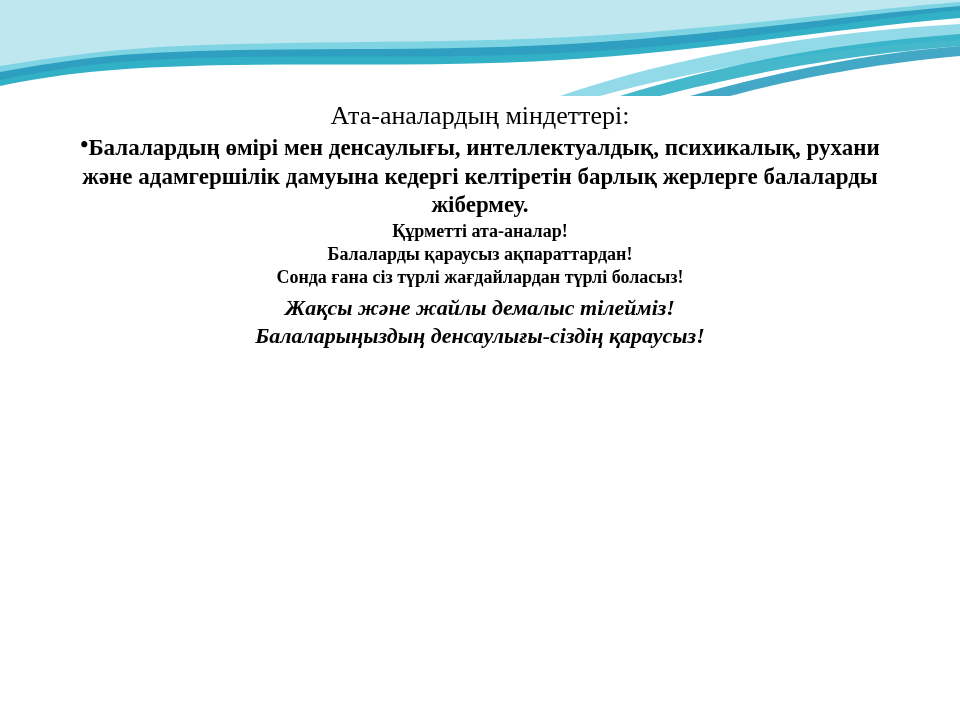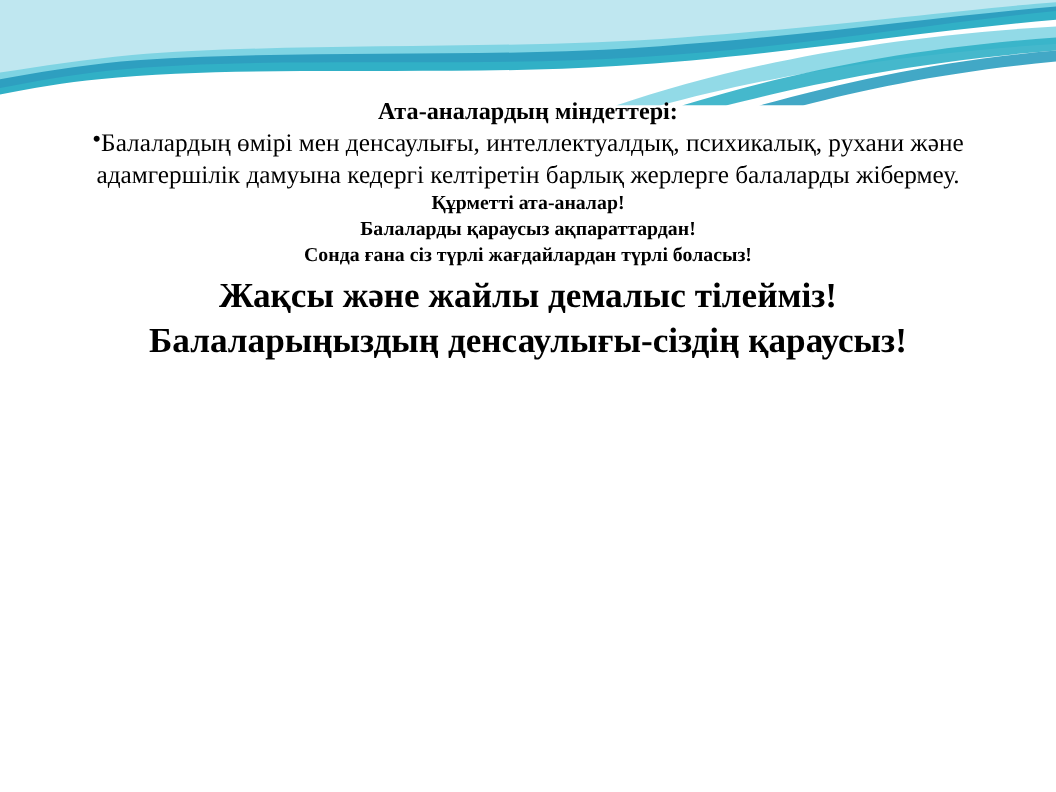--- a/index.html
+++ b/index.html
@@ -47,28 +47,29 @@
     text-align: center;
   }
 
   .line {
     display: block;
     color: #000000;
     line-height: 1.18;
   }
 
   .heading {
-    font-weight: bold;
-    font-size: 22px;
+    font-weight: normal;
+    font-size: 26px;
     margin-bottom: 1px;
+    margin-top: 13px;
   }
 
   .para {
     font-size: 23px;
-    font-weight: normal;
+    font-weight: bold;
     padding: 0 56px;
     line-height: 1.24;
   }
 
   .bullet-para {
     position: relative;
   }
   .bullet-dot {
     font-size: 23px;
     vertical-align: 0.15em;
@@ -76,21 +77,22 @@
   }
 
   .strong-line {
     font-weight: bold;
     font-size: 18px;
     line-height: 1.3;
   }
 
   .emph-line {
     font-weight: bold;
-    font-size: 32px;
+    font-style: italic;
+    font-size: 22px;
     line-height: 1.3;
   }
 
   .spacer-xs { height: 4px; }
 </style>
 </head>
 <body>
 
 <div id="slide">
 

